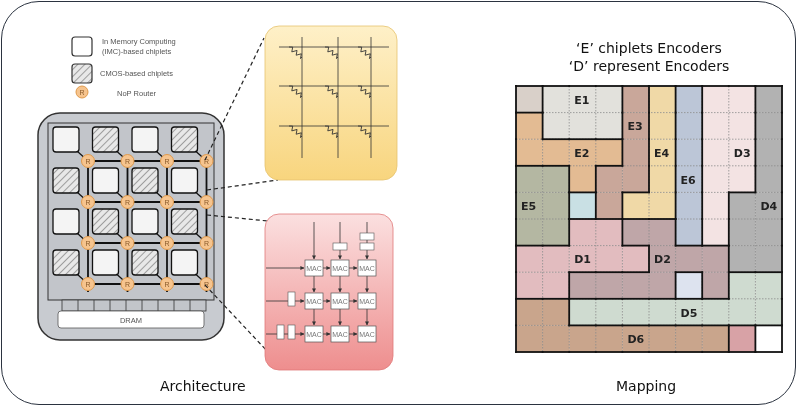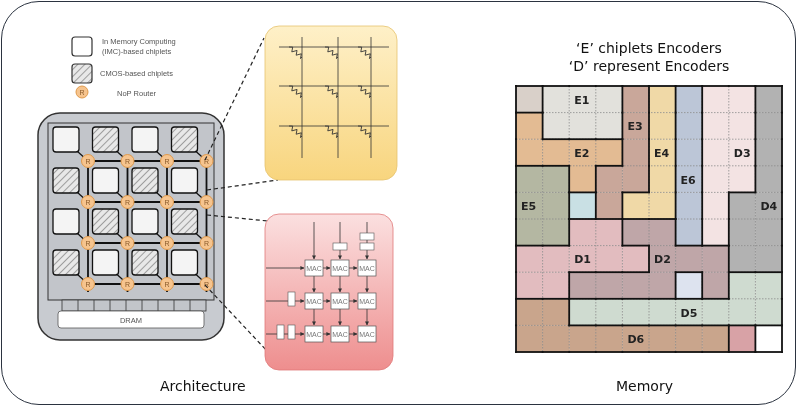--- a/index.html
+++ b/index.html
@@ -266,21 +266,21 @@
         </g>
         <g>
           <rect x="358" y="326" width="18" height="16" fill="#fff" stroke="#555" stroke-width="0.7"></rect>
           <text x="367" y="336.6" text-anchor="middle" font-size="7" fill="#777" font-family="Liberation Sans, sans-serif">MAC</text>
         </g>
       </g>
   </g>
 </svg>
 
 <div class="cap" style="left:160px; top:378px;">Architecture</div>
-<div class="cap" style="left:616px; top:378px;">Memory</div>
+<div class="cap" style="left:616px; top:378px;">Mapping</div>
 
 <div class="title-line" style="top:40px;">‘E’ chiplets Encoders</div>
 <div class="title-line" style="top:58px;">‘D’ represent Encoders</div>
 
 <div id="grid">
   <svg id="grid-svg" width="266" height="266">
       <g>
         <rect x="0" y="0" width="26.900000000000002" height="26.900000000000002" fill="#d9d0c9"></rect>
         <rect x="26.6" y="0" width="26.900000000000002" height="26.900000000000002" fill="#e2e1dc"></rect>
         <rect x="53.2" y="0" width="26.900000000000002" height="26.900000000000002" fill="#e2e1dc"></rect>

